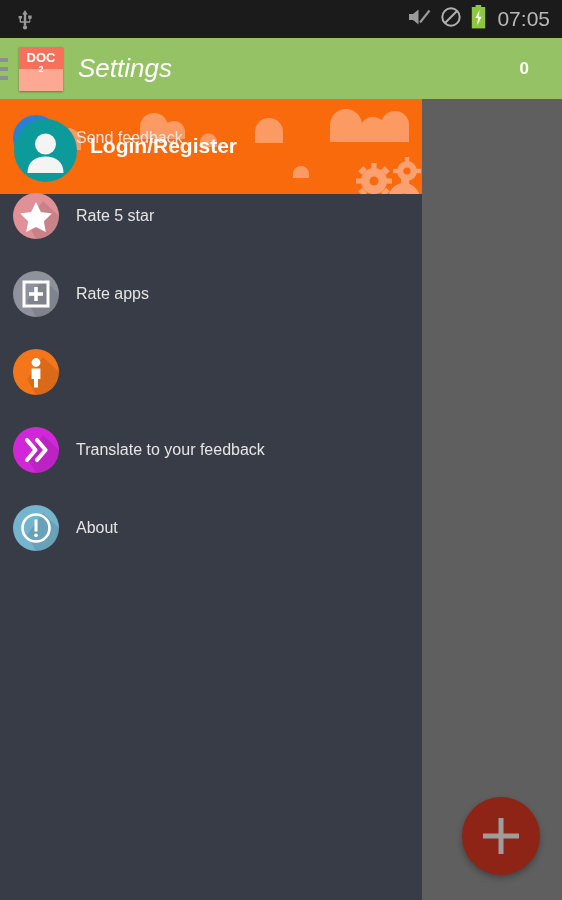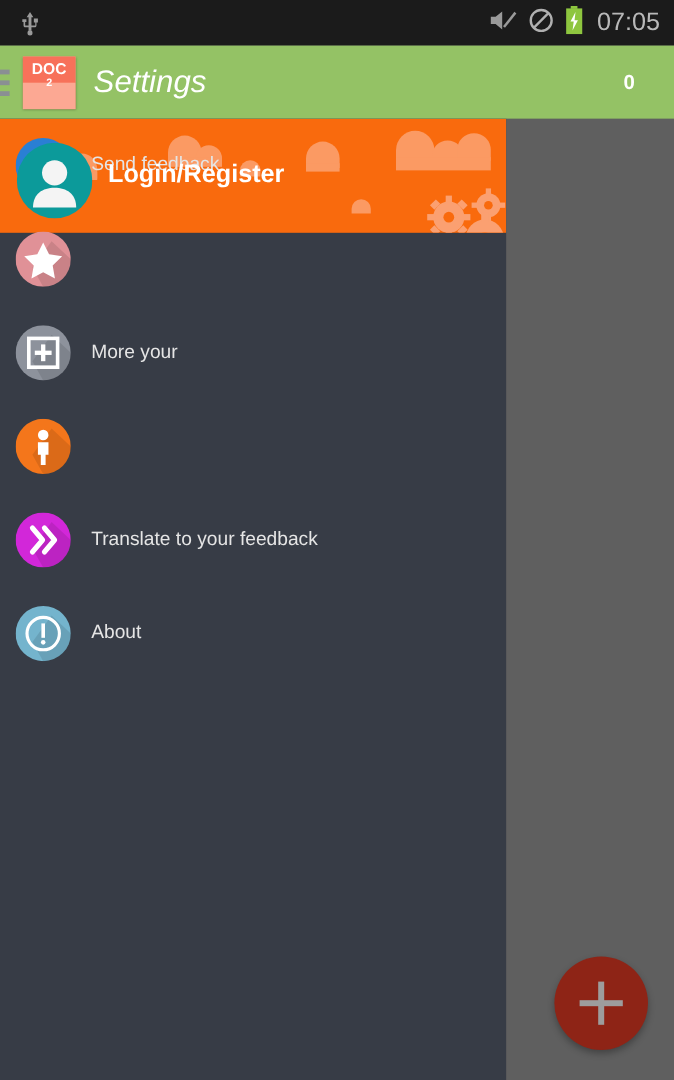--- a/index.html
+++ b/index.html
@@ -333,30 +333,31 @@
             <path d="M9 19 L9 31 L37 31 L37 19 L23 29.5 Z" fill="#f0f0f0" transform="rotate(-14 23 23)"></path>
           </svg></span>
         <span class="menu-label">Send feedback</span>
       </div>
       <div class="menu-item">
         <span class="menu-icon"><svg width="46" height="46" viewBox="0 0 46 46">
             <circle cx="23" cy="23" r="23" fill="#e09197"></circle>
             <path d="M23 46 A23 23 0 0 0 46 23 L30 8 L14 30 Z" fill="#000" opacity="0.10"></path>
             <path d="M23 9 L27.9 18.9 L38.8 20.5 L30.9 28.2 L32.8 39.1 L23 33.9 L13.2 39.1 L15.1 28.2 L7.2 20.5 L18.1 18.9 Z" fill="#fff"></path>
           </svg></span>
+        <span class="menu-label">Rate 5 star</span>
       </div>
       <div class="menu-item">
         <span class="menu-icon"><svg width="46" height="46" viewBox="0 0 46 46">
             <circle cx="23" cy="23" r="23" fill="#8d929c"></circle>
             <path d="M23 46 A23 23 0 0 0 46 23 L30 8 L14 30 Z" fill="#000" opacity="0.10"></path>
             <rect x="11" y="11" width="24" height="24" fill="none" stroke="#fff" stroke-width="3"></rect>
             <rect x="21.2" y="16" width="3.6" height="14" fill="#fff"></rect>
             <rect x="16" y="21.2" width="14" height="3.6" fill="#fff"></rect>
           </svg></span>
-        <span class="menu-label">More your</span>
+        <span class="menu-label">Rate apps</span>
       </div>
       <div class="menu-item">
         <span class="menu-icon"><svg width="46" height="46" viewBox="0 0 46 46">
             <circle cx="23" cy="23" r="23" fill="#f4761b"></circle>
             <path d="M23 46 A23 23 0 0 0 46 23 L30 8 L14 30 Z" fill="#000" opacity="0.10"></path>
             <circle cx="23" cy="13.5" r="4.4" fill="#fff"></circle>
             <path d="M18.6 19.5 L27.4 19.5 L27.4 30 L25 30 L25 38.5 L21 38.5 L21 30 L18.6 30 Z" fill="#fff"></path>
           </svg></span>
       </div>
       <div class="menu-item">

